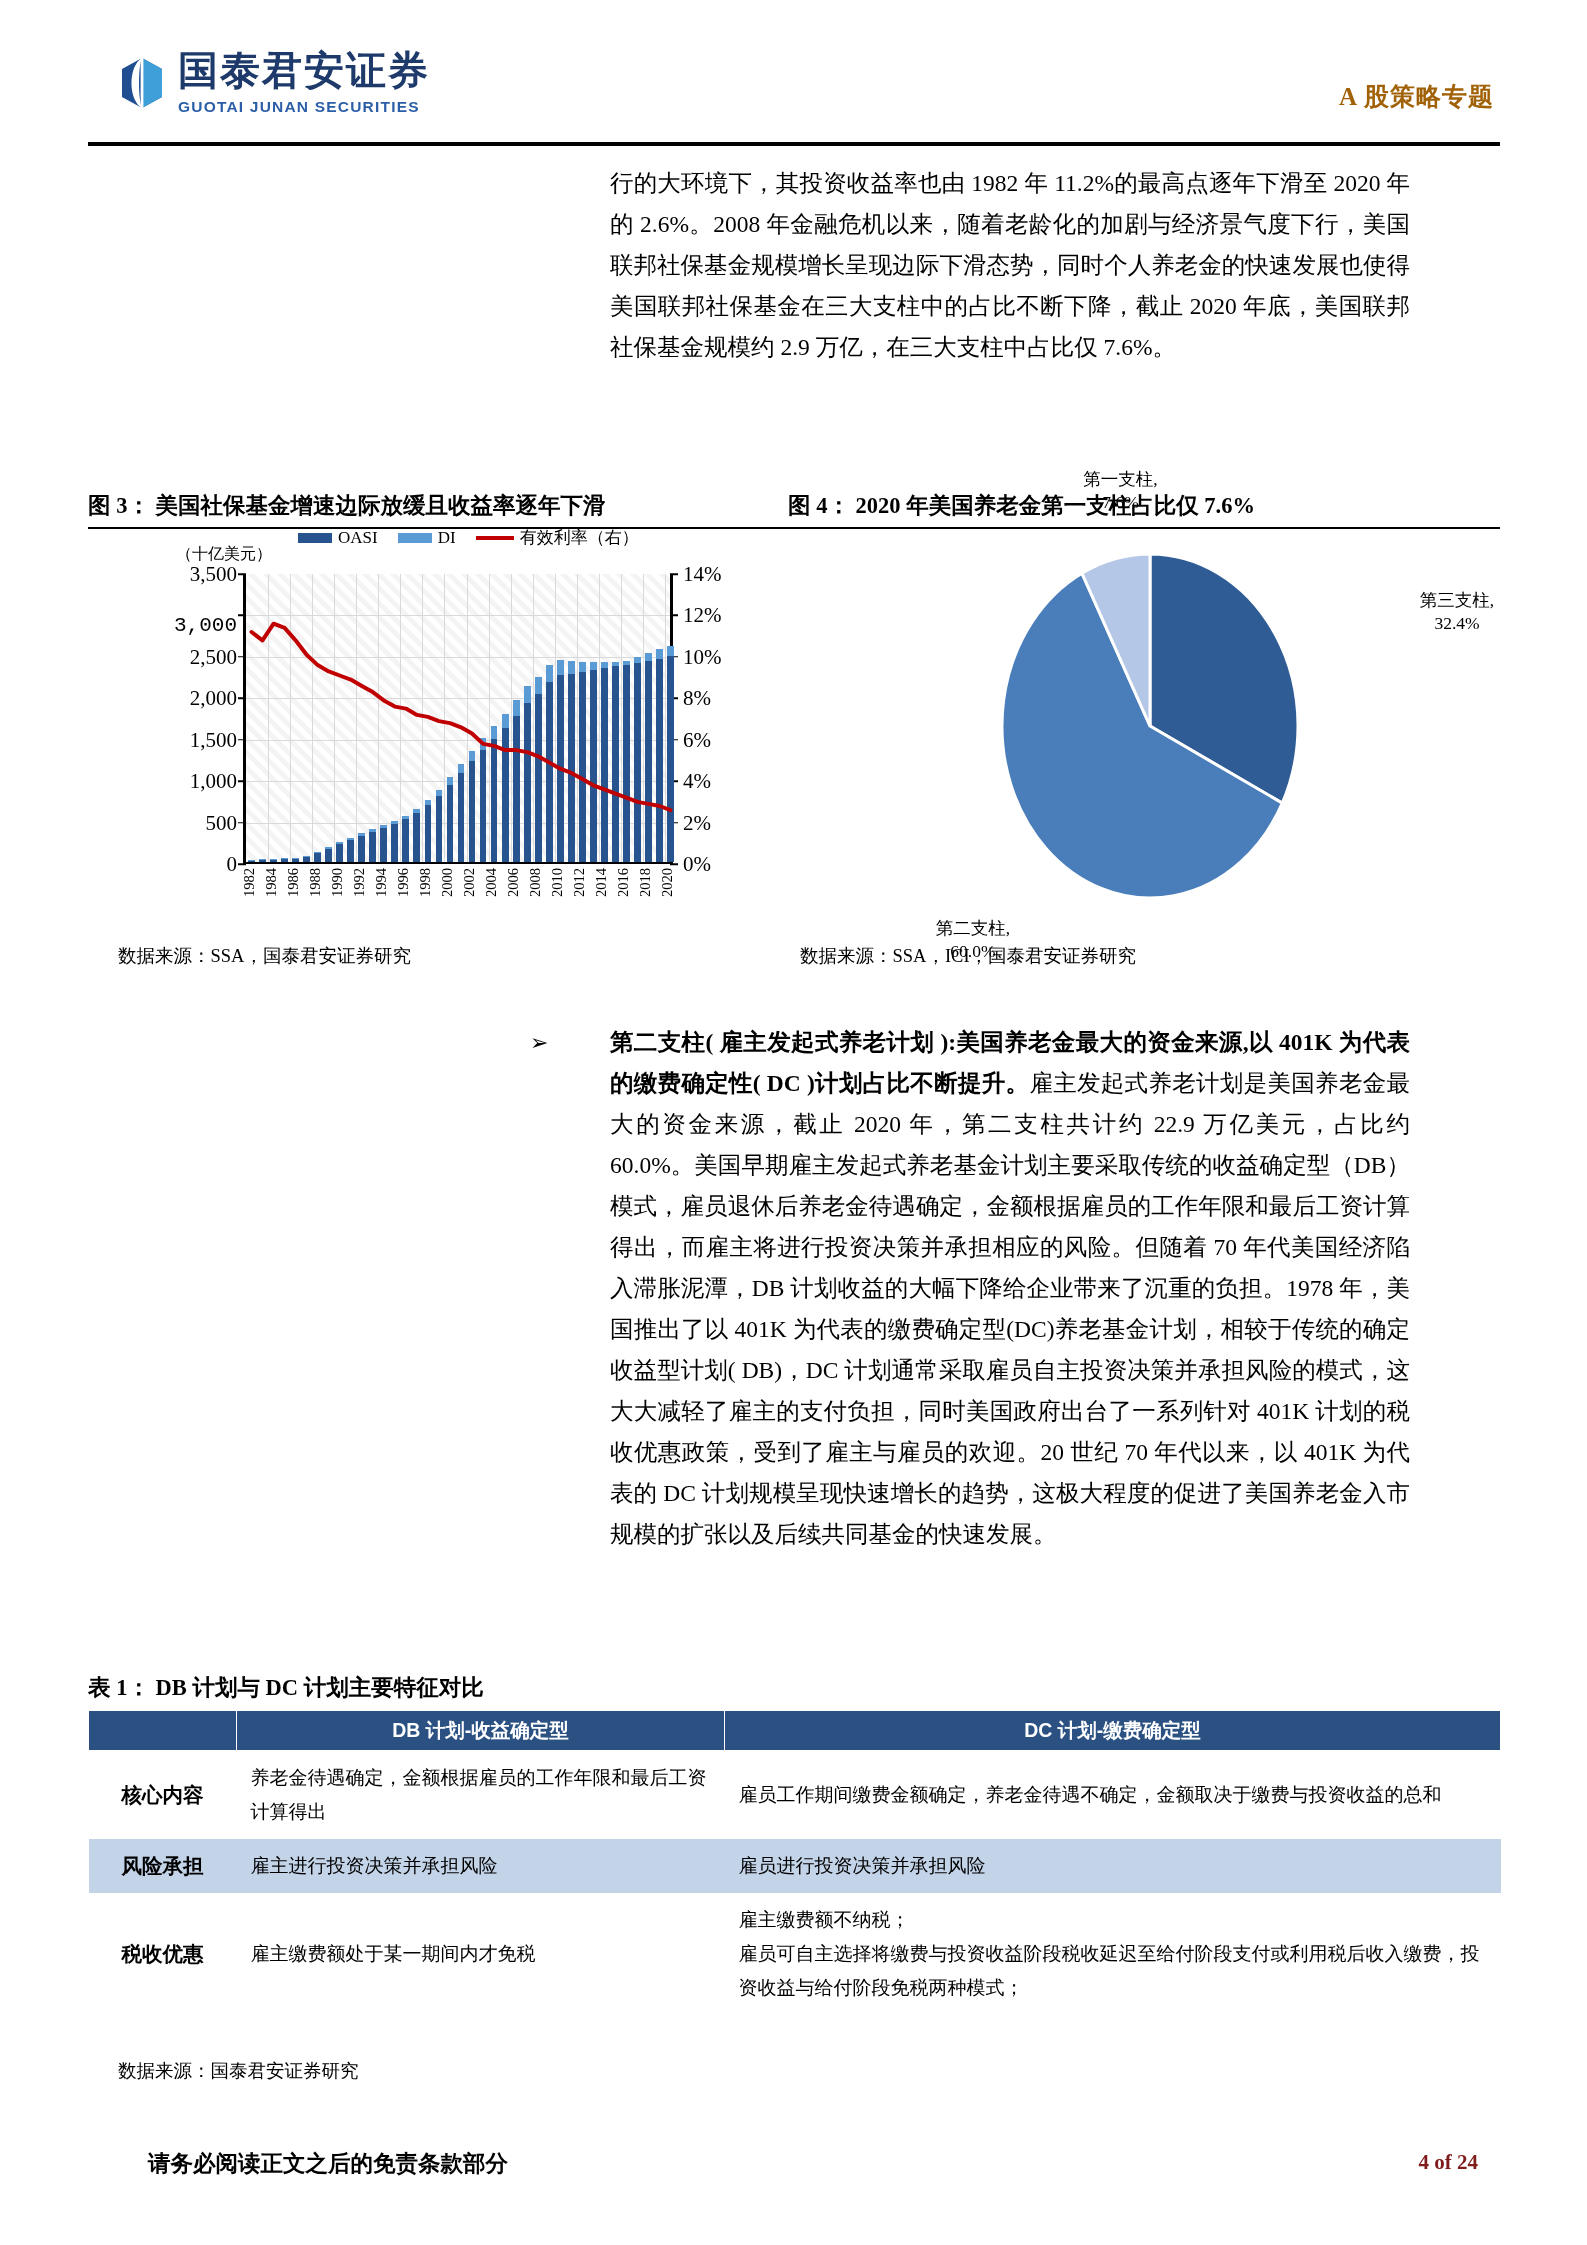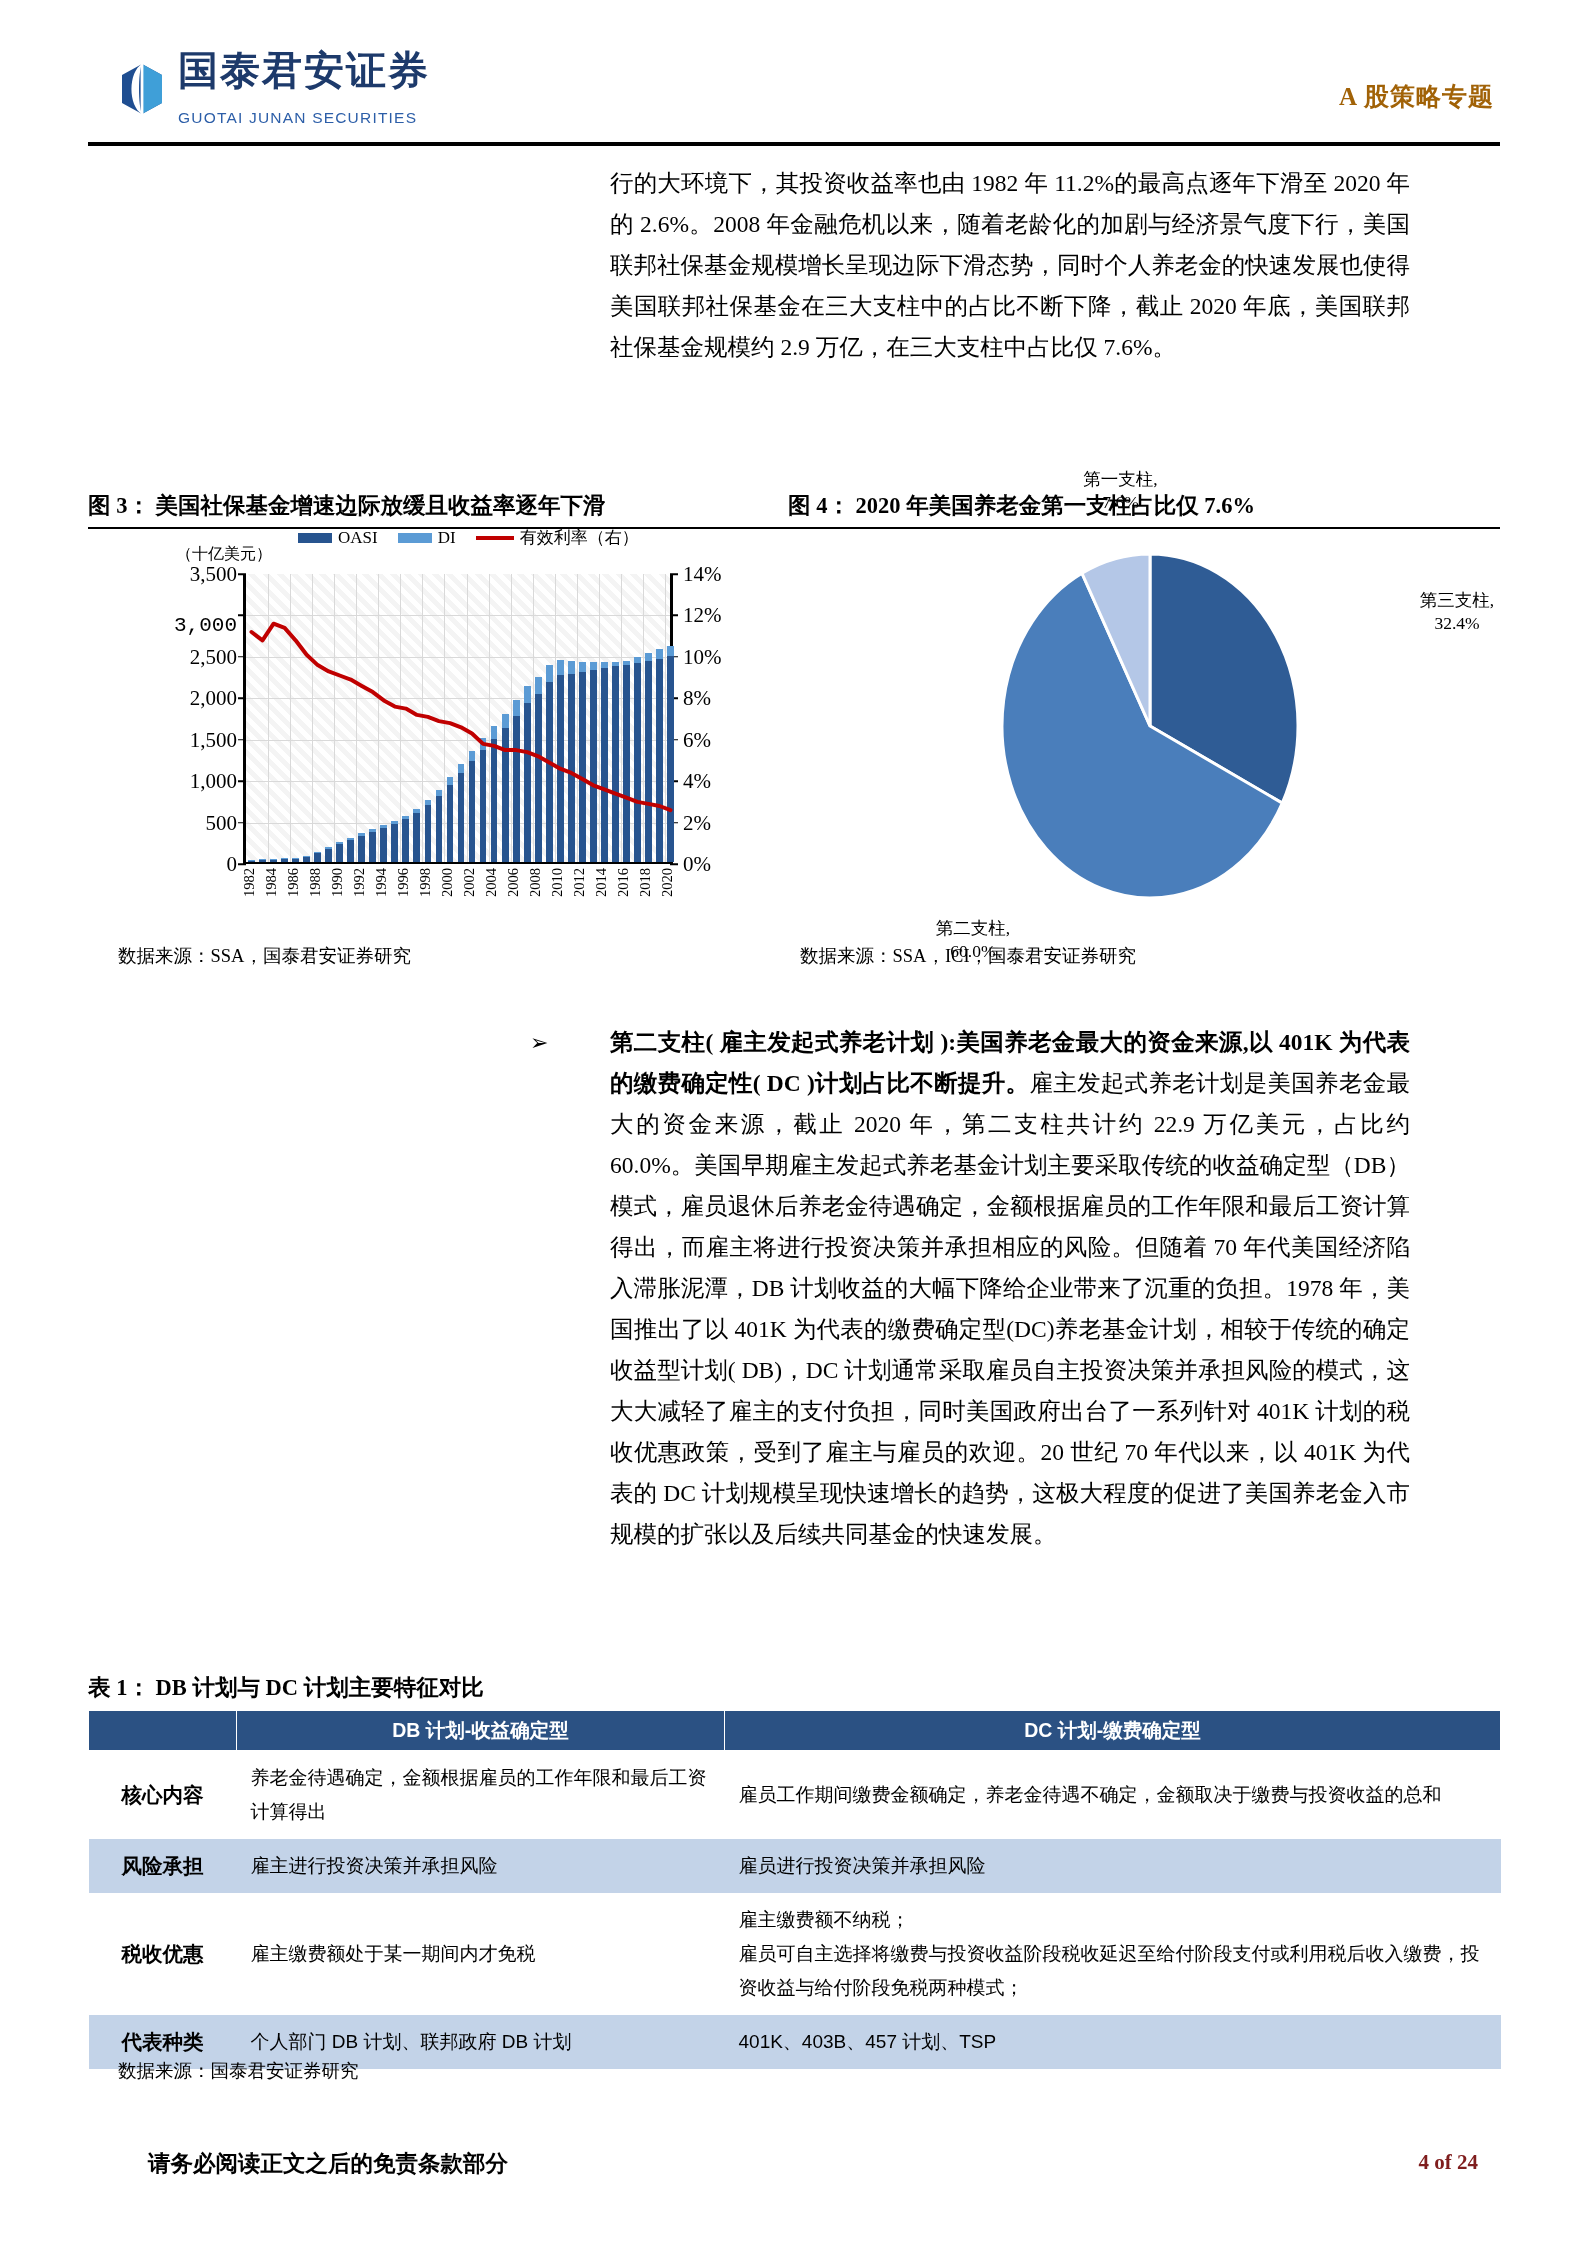--- a/index.html
+++ b/index.html
@@ -19,22 +19,22 @@
     position: absolute; left: 88px; top: 34px; width: 1412px; height: 112px;
   }
   .logo-wrap { position: absolute; left: 28px; top: 16px; display: flex; align-items: center; gap: 10px; }
   .logo-mark { width: 52px; height: 54px; position: relative; flex: 0 0 auto; }
   .logo-text-block { display: flex; flex-direction: column; }
   .logo-cn {
     font-family: "Liberation Serif", serif; font-weight: bold;
     font-size: 40px; letter-spacing: 2px; color: #1d3a6b; line-height: 1.05;
   }
   .logo-en {
-    font-family: "Liberation Sans", sans-serif; font-weight: normal;
-    font-size: 15.5px; letter-spacing: 1.2px; color: #2c5ea8; margin-top: 17px;
+    font-family: "Liberation Sans", sans-serif; font-weight: bold;
+    font-size: 15.5px; letter-spacing: 1.2px; color: #2c5ea8; margin-top: 6px;
   }
   .header-title {
     position: absolute; right: 6px; top: 46px;
     font-family: "Liberation Serif", serif; font-weight: bold;
     font-size: 25px; color: #a16207; letter-spacing: 1px;
   }
   .header-rule {
     position: absolute; left: 0px; top: 108px; width: 1412px; height: 4px; background: #000;
   }
 
@@ -520,25 +520,20 @@
         <td class="rowhead">风险承担</td>
         <td>雇主进行投资决策并承担风险</td>
         <td>雇员进行投资决策并承担风险</td>
       </tr>
       <tr class="plain">
         <td class="rowhead">税收优惠</td>
         <td>雇主缴费额处于某一期间内才免税</td>
         <td style="white-space:pre-line">雇主缴费额不纳税；
 雇员可自主选择将缴费与投资收益阶段税收延迟至给付阶段支付或利用税后收入缴费，投资收益与给付阶段免税两种模式；</td>
       </tr>
-      <tr class="shade">
-        <td class="rowhead">代表种类</td>
-        <td>个人部门 DB 计划、联邦政府 DB 计划</td>
-        <td>401K、403B、457 计划、TSP</td>
-      </tr>
     </tbody>
   </table>
 
   <div class="source" id="src-table">数据来源：国泰君安证券研究</div>
 
   <div class="footer">
     <div class="footer-note">请务必阅读正文之后的免责条款部分</div>
     <div class="footer-page">4 of 24</div>
   </div>
 

